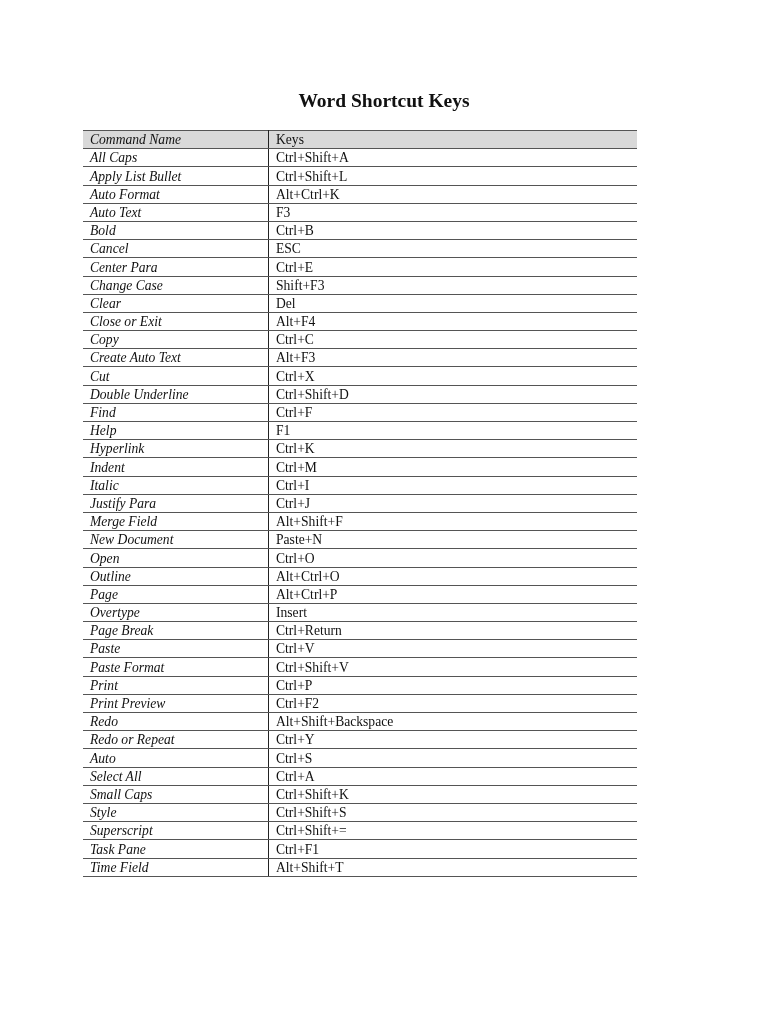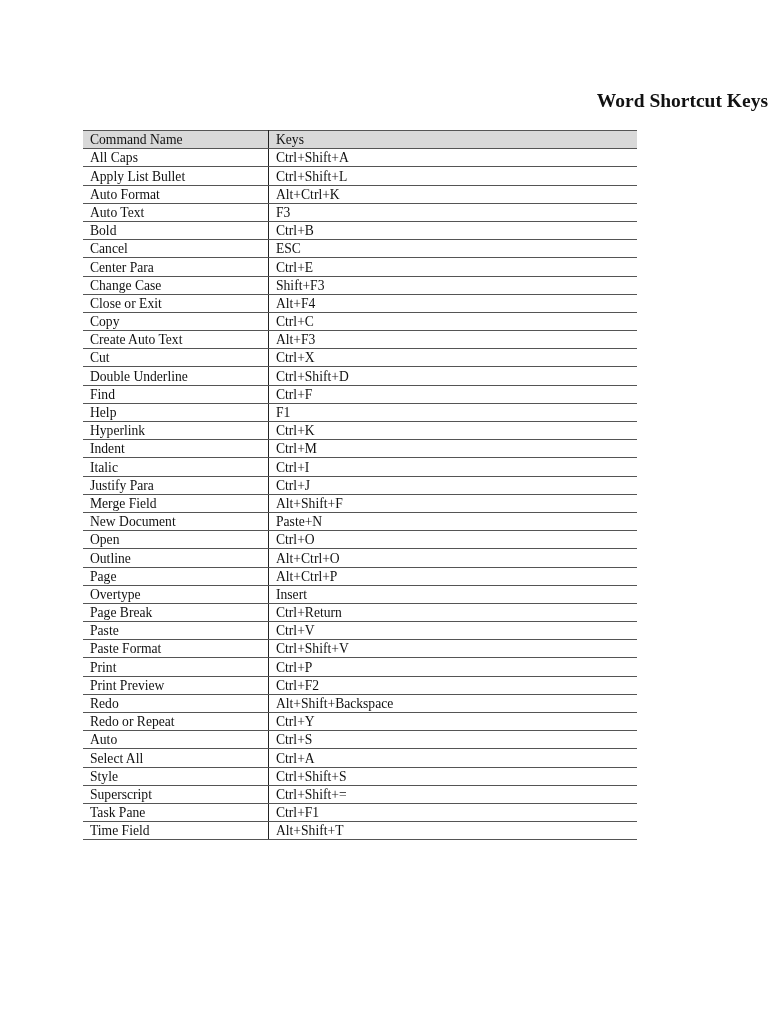--- a/index.html
+++ b/index.html
@@ -13,21 +13,21 @@
       position: relative;
       overflow: hidden;
       font-family: "Liberation Serif", "DejaVu Serif", serif;
       color: #111111;
     }
     .page-title {
       position: absolute;
       top: 88px;
       left: 0;
       width: 768px;
-      text-align: right;
+      text-align: center;
       font-size: 19.5px;
       font-weight: bold;
       line-height: 26px;
       margin: 0;
     }
     .shortcut-table {
       position: absolute;
       top: 130px;
       left: 83px;
       width: 554px;
@@ -45,20 +45,21 @@
       white-space: nowrap;
       vertical-align: bottom;
     }
     .shortcut-table th {
       background: #d9d9d9;
       border-top: 1.5px solid #555555;
     }
     .shortcut-table .col-command {
       width: 178px;
       border-right: 1.2px solid #222222;
+      font-style: italic;
     }
     .shortcut-table tr:last-child td {
       border-bottom: 1.5px solid #555555;
     }
   </style>
 </head>
 <body>
 
 <h1 class="page-title">Word Shortcut Keys</h1>
 
@@ -96,20 +97,24 @@
       </tr>
       <tr>
         <td class="col-command">Center Para</td>
         <td class="col-keys">Ctrl+E</td>
       </tr>
       <tr>
         <td class="col-command">Change Case</td>
         <td class="col-keys">Shift+F3</td>
       </tr>
       <tr>
+        <td class="col-command">Clear</td>
+        <td class="col-keys">Del</td>
+      </tr>
+      <tr>
         <td class="col-command">Close or Exit</td>
         <td class="col-keys">Alt+F4</td>
       </tr>
       <tr>
         <td class="col-command">Copy</td>
         <td class="col-keys">Ctrl+C</td>
       </tr>
       <tr>
         <td class="col-command">Create Auto Text</td>
         <td class="col-keys">Alt+F3</td>
@@ -198,20 +203,24 @@
         <td class="col-command">Redo or Repeat</td>
         <td class="col-keys">Ctrl+Y</td>
       </tr>
       <tr>
         <td class="col-command">Auto</td>
         <td class="col-keys">Ctrl+S</td>
       </tr>
       <tr>
         <td class="col-command">Select All</td>
         <td class="col-keys">Ctrl+A</td>
+      </tr>
+      <tr>
+        <td class="col-command">Small Caps</td>
+        <td class="col-keys">Ctrl+Shift+K</td>
       </tr>
       <tr>
         <td class="col-command">Style</td>
         <td class="col-keys">Ctrl+Shift+S</td>
       </tr>
       <tr>
         <td class="col-command">Superscript</td>
         <td class="col-keys">Ctrl+Shift+=</td>
       </tr>
       <tr>

